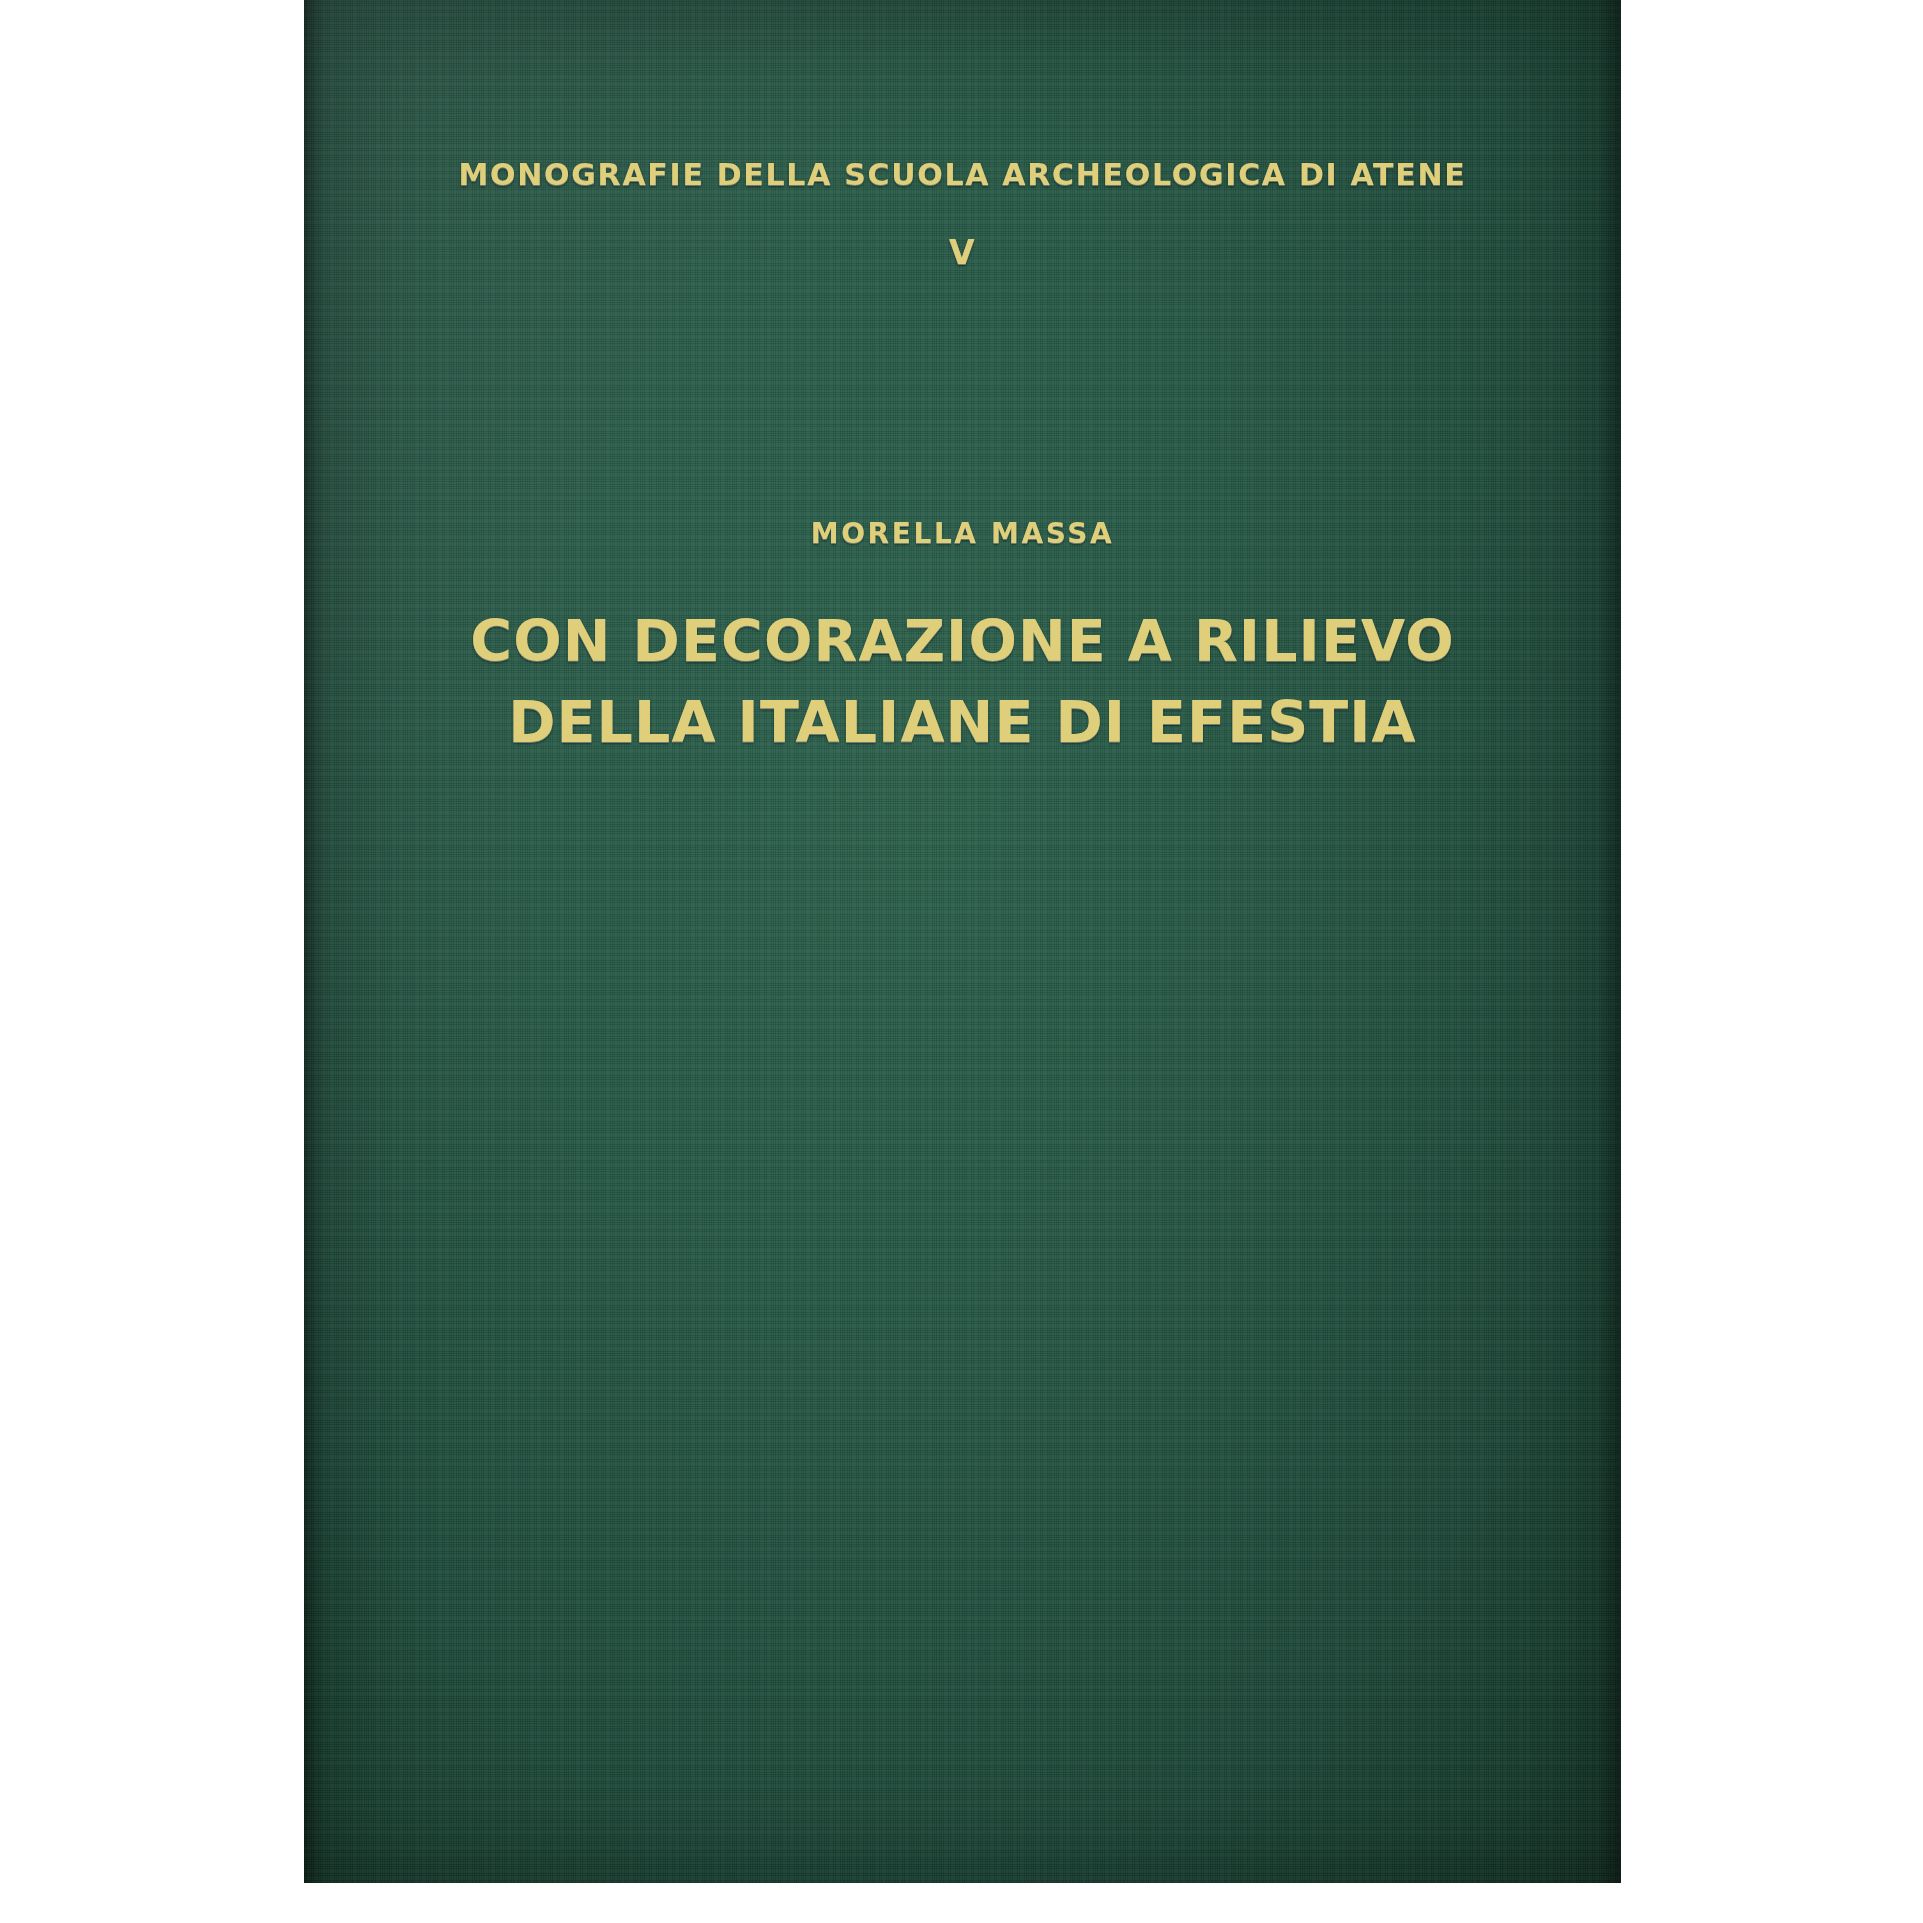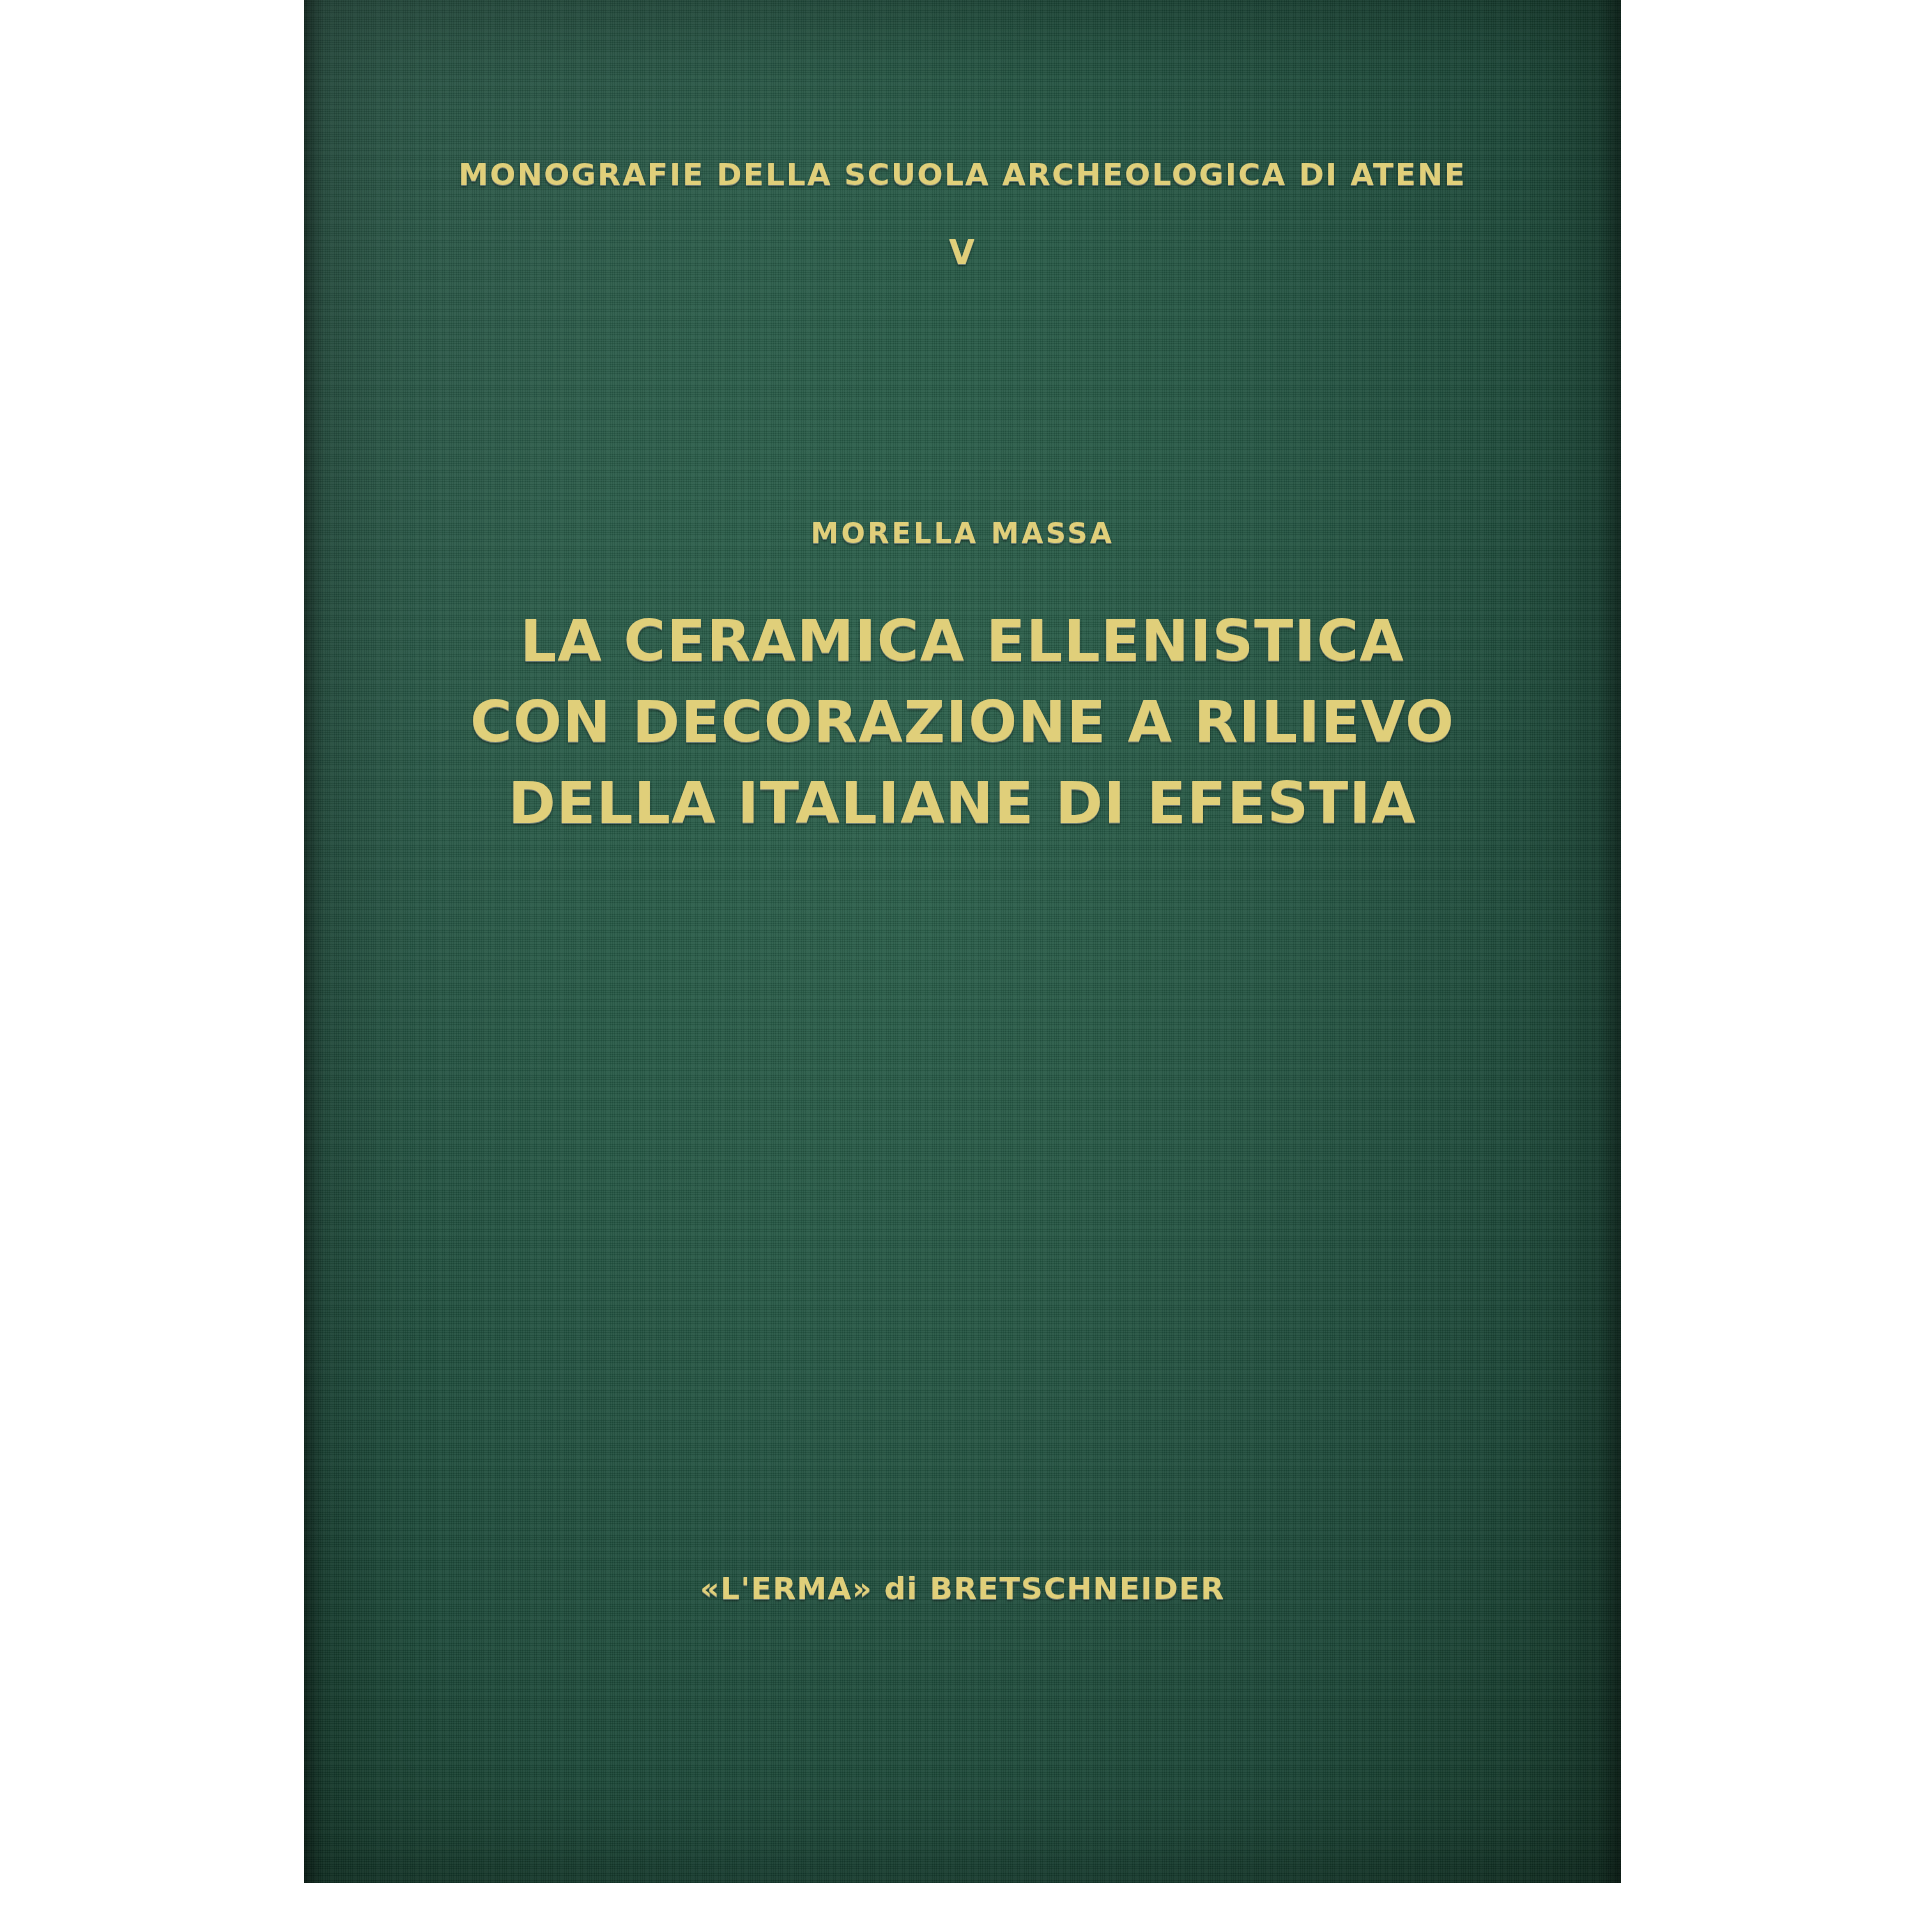--- a/index.html
+++ b/index.html
@@ -141,23 +141,21 @@
     <div class="right-edge-shade"></div>
 
     <div class="series-block">
       <div class="series-line gold">MONOGRAFIE DELLA SCUOLA ARCHEOLOGICA DI ATENE</div>
       <div class="series-number gold">V</div>
     </div>
 
     <div class="author gold">MORELLA MASSA</div>
 
     <div class="title-block">
-      <div class="title-line gold">LA  CERAMICA  ELLENISTICA</div>
       <div class="title-line gold">CON DECORAZIONE A RILIEVO</div>
       <div class="title-line gold">DELLA ITALIANE DI EFESTIA</div>
     </div>
 
-    <div class="publisher gold">«L'ERMA» di BRETSCHNEIDER</div>
 
   </div>
 
 </div>
 
 
 </body></html>

